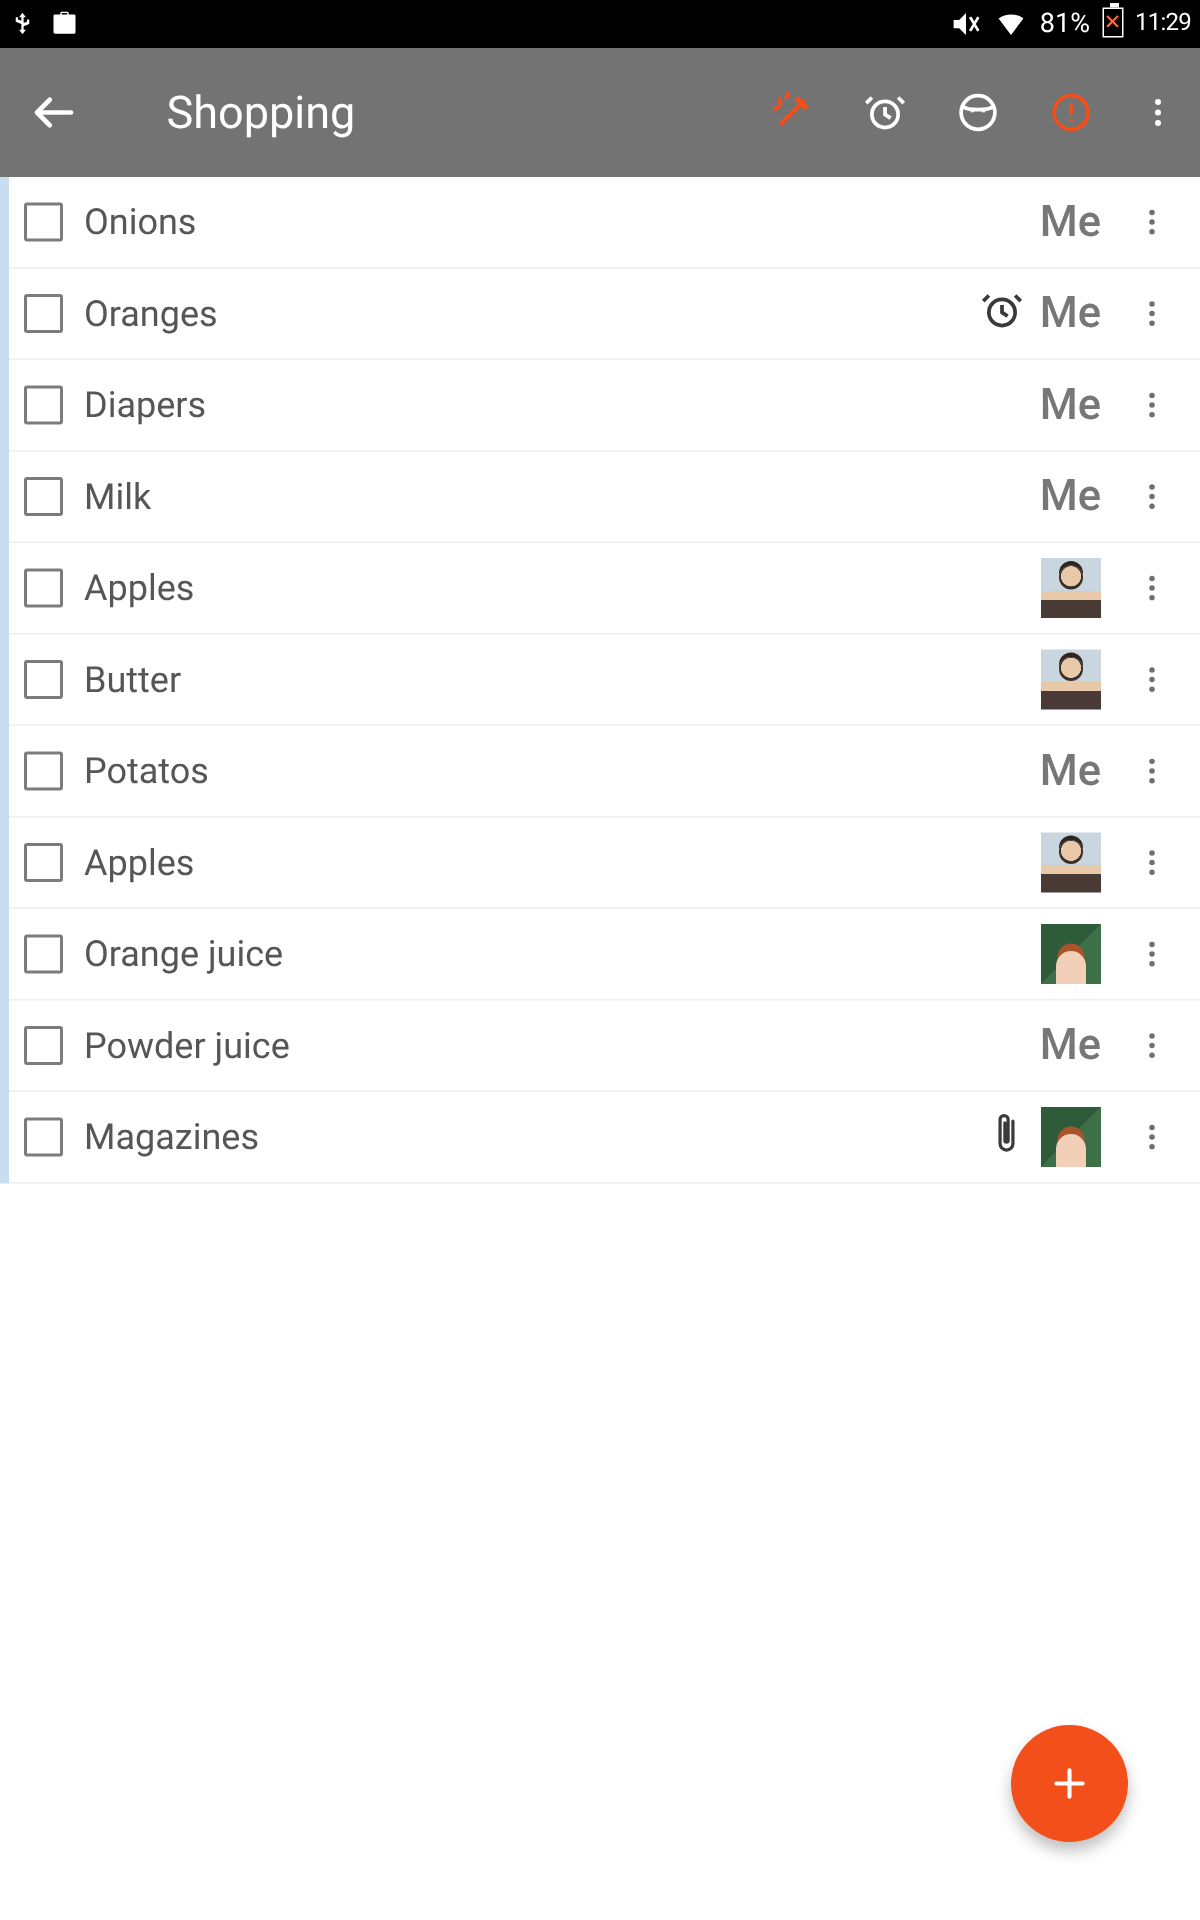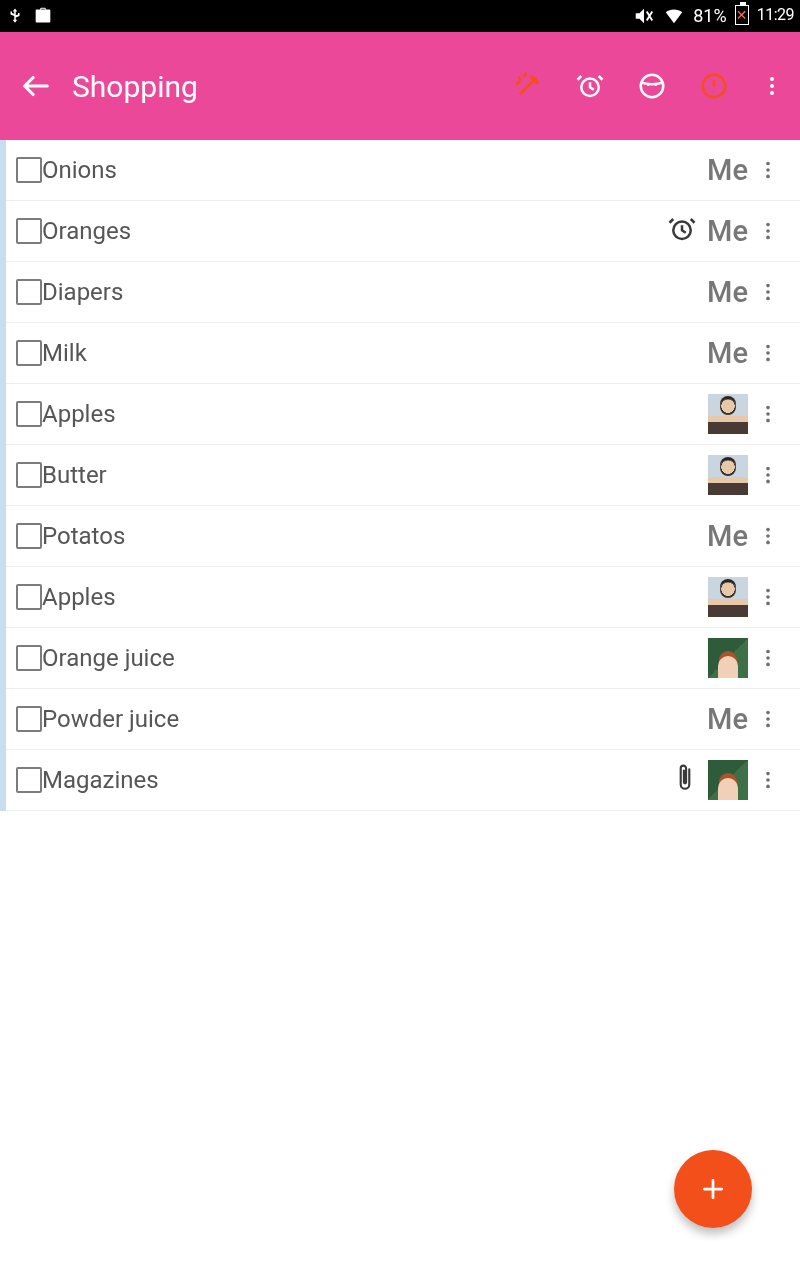--- a/index.html
+++ b/index.html
@@ -21,40 +21,42 @@
   .status-icon { display: inline-flex; align-items: center; justify-content: center; }
   .batt-box {
     width: 14px; height: 20px; border: 1.5px solid #fff; position: relative;
     display: inline-flex; align-items: center; justify-content: center;
   }
   .batt-box::before { content:""; position:absolute; top:-4px; left:4px; width:6px; height:3px; background:#fff; }
   .batt-x { color:#ff6e3d; font-size:14px; line-height:1; }
 
   
   .app-bar {
-    height: 108px;
-    background: #ec4899;
+    height: 86px;
+    background: #737373;
     display: flex;
     align-items: center;
     color: #fff;
+    gap: 39px;
   }
   .back-btn { width: 72px; display:flex; align-items:center; justify-content:center; height:100%; }
   .app-title { font-size: 30px; font-weight: 400; flex: 1; }
   .actions { display:flex; align-items:center; gap: 6px; padding-right: 4px; }
   .action-btn { width: 56px; height: 56px; display:flex; align-items:center; justify-content:center; }
   .overflow-btn { width: 48px; height:56px; display:flex; align-items:center; justify-content:center; }
 
   
   .list { border-left: 6px solid #c8def0; }
   .item {
     display: flex;
     align-items: center;
     height: 61px;
     border-bottom: 1px solid #eeeeee;
     padding: 0 12px 0 10px;
+    gap: 14px;
     position: relative;
   }
   .chk {
     width: 26px; height: 26px; border: 2.5px solid #7c7c7c; border-radius: 2px; flex: none;
   }
   .item-label { font-size: 24px; color: #565656; flex: 1; }
   .indicator-area { display:flex; align-items:center; gap: 10px; }
   .assignee-text { font-size: 29px; color: #777; font-weight: 500; }
   .item-overflow { width: 40px; display:flex; align-items:center; justify-content:center; height:100%; }
 

